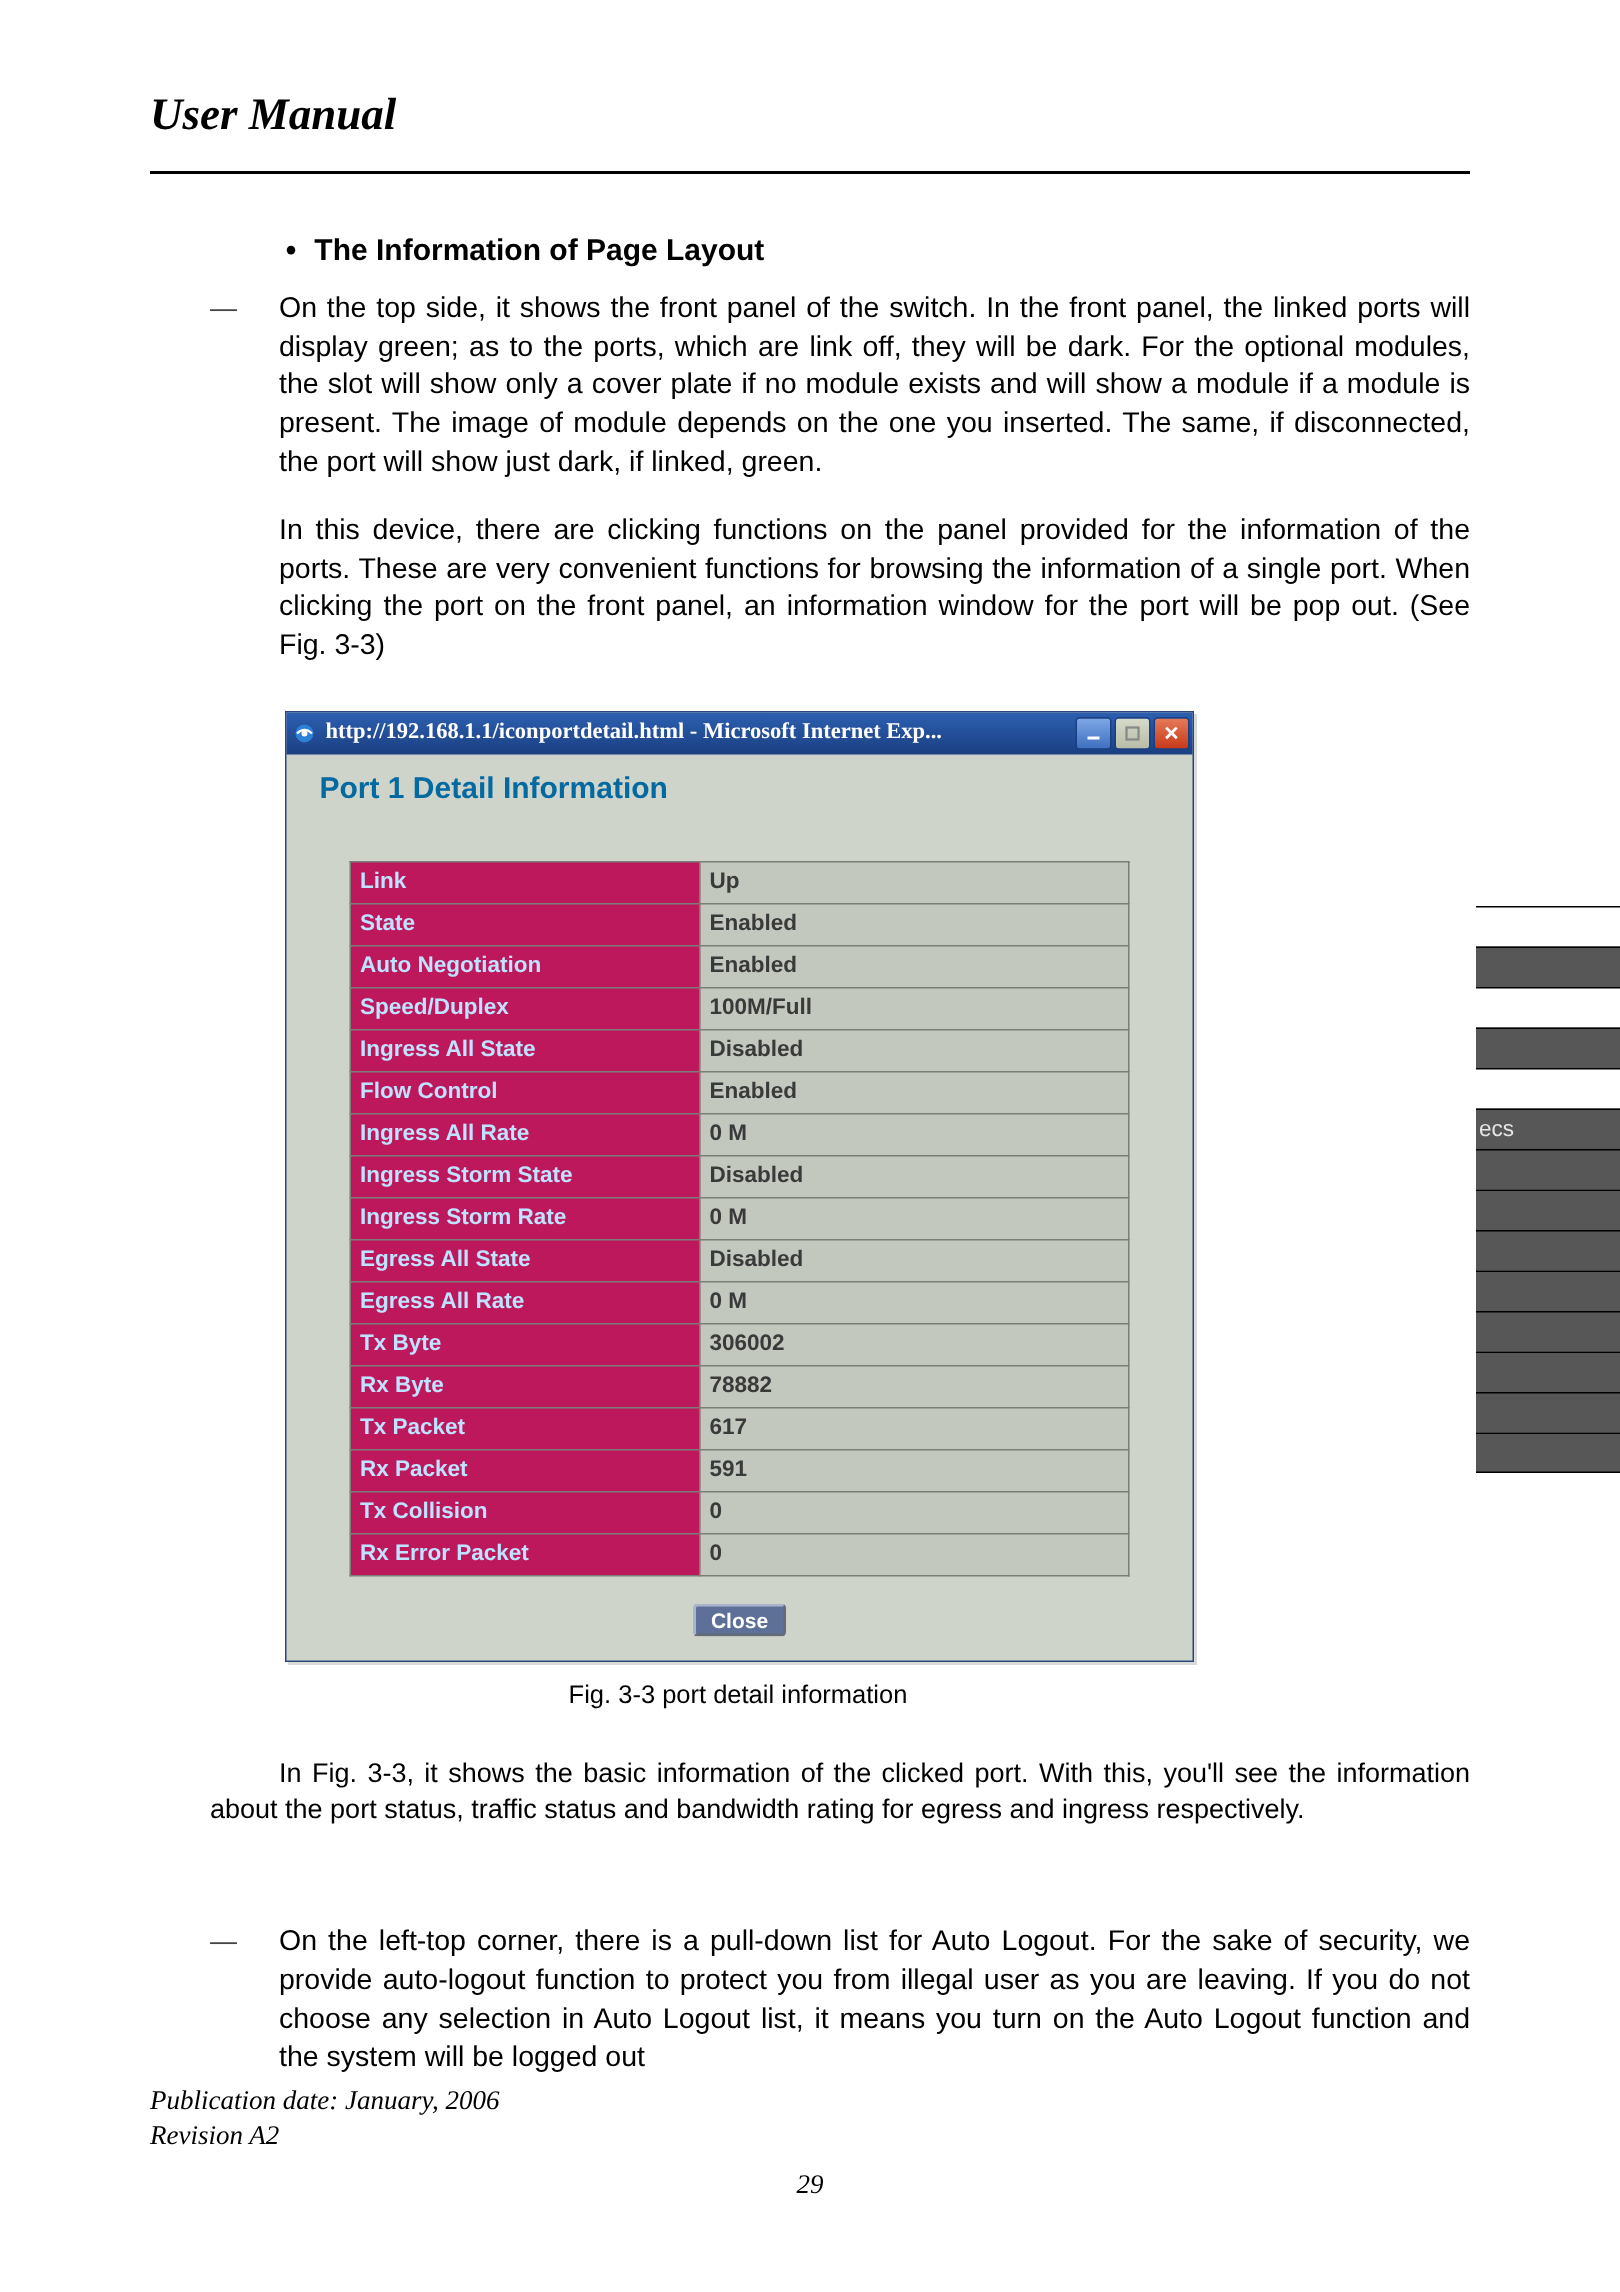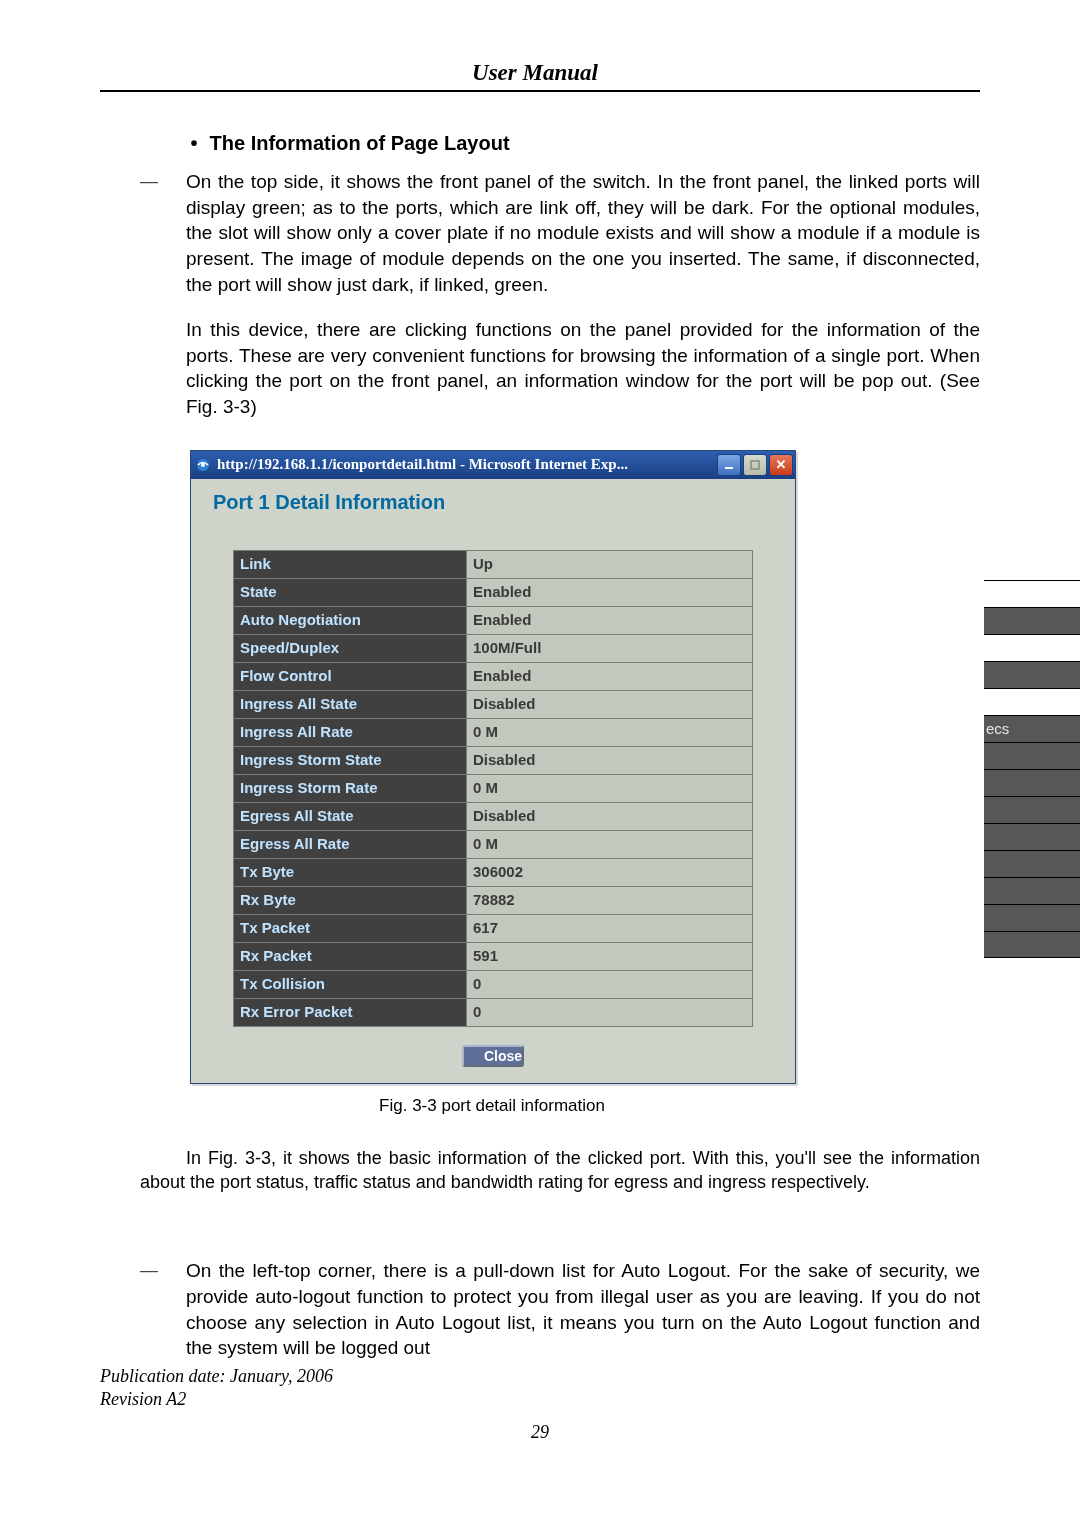--- a/index.html
+++ b/index.html
@@ -9,25 +9,25 @@
     font-family: "Times New Roman", Times, serif;
     color: #000;
     width: 1080px;
   }
   .page {
     width: 1080px;
     padding: 60px 100px 60px 100px;
     box-sizing: border-box;
   }
   .header-title {
-    text-align: center;
-    font-size: 23px;
+    text-align: left;
+    font-size: 30px;
     font-weight: bold;
     font-style: italic;
-    margin-bottom: 4px;
+    margin-bottom: 20px;
     margin-right: 10px;
   }
   .hr {
     border: none;
     border-top: 2px solid #000;
     margin: 0 0 40px 0;
   }
   .section-heading {
     font-family: Arial, Helvetica, sans-serif;
     font-weight: bold;
@@ -146,35 +146,35 @@
   table.port td {
     border: 1px solid #7c7c78;
     font-family: Verdana, Arial, sans-serif;
     font-size: 15px;
     padding: 2px 6px;
     height: 23px;
     line-height: 20px;
   }
   table.port td.lbl {
     width: 220px;
-    background: #404040;
+    background: #be185d;
     color: #bfe2ff;
     font-weight: bold;
   }
   table.port td.val {
     background: #c2c8be;
     color: #3a3a3a;
     font-weight: bold;
   }
   .close-btn {
     display: block;
     width: 58px;
     margin: 18px auto 0 auto;
     padding: 1px 0;
-    text-align: right;
+    text-align: center;
     font-family: Verdana, Arial, sans-serif;
     font-size: 14px;
     font-weight: bold;
     color: #fff;
     background: #5e6f98;
     border: 2px outset #aab5cc;
     border-radius: 3px;
   }
   .caption {
     font-family: Arial, Helvetica, sans-serif;
@@ -282,26 +282,26 @@
               </tr>
           <tr>
                 <td class="lbl">Auto Negotiation</td>
                 <td class="val">Enabled</td>
               </tr>
           <tr>
                 <td class="lbl">Speed/Duplex</td>
                 <td class="val">100M/Full</td>
               </tr>
           <tr>
+                <td class="lbl">Ingress All State</td>
+                <td class="val">Disabled</td>
+              </tr>
+          <tr>
                 <td class="lbl">Flow Control</td>
                 <td class="val">Enabled</td>
-              </tr>
-          <tr>
-                <td class="lbl">Ingress All State</td>
-                <td class="val">Disabled</td>
               </tr>
           <tr>
                 <td class="lbl">Ingress All Rate</td>
                 <td class="val">0 M</td>
               </tr>
           <tr>
                 <td class="lbl">Ingress Storm State</td>
                 <td class="val">Disabled</td>
               </tr>
           <tr>

